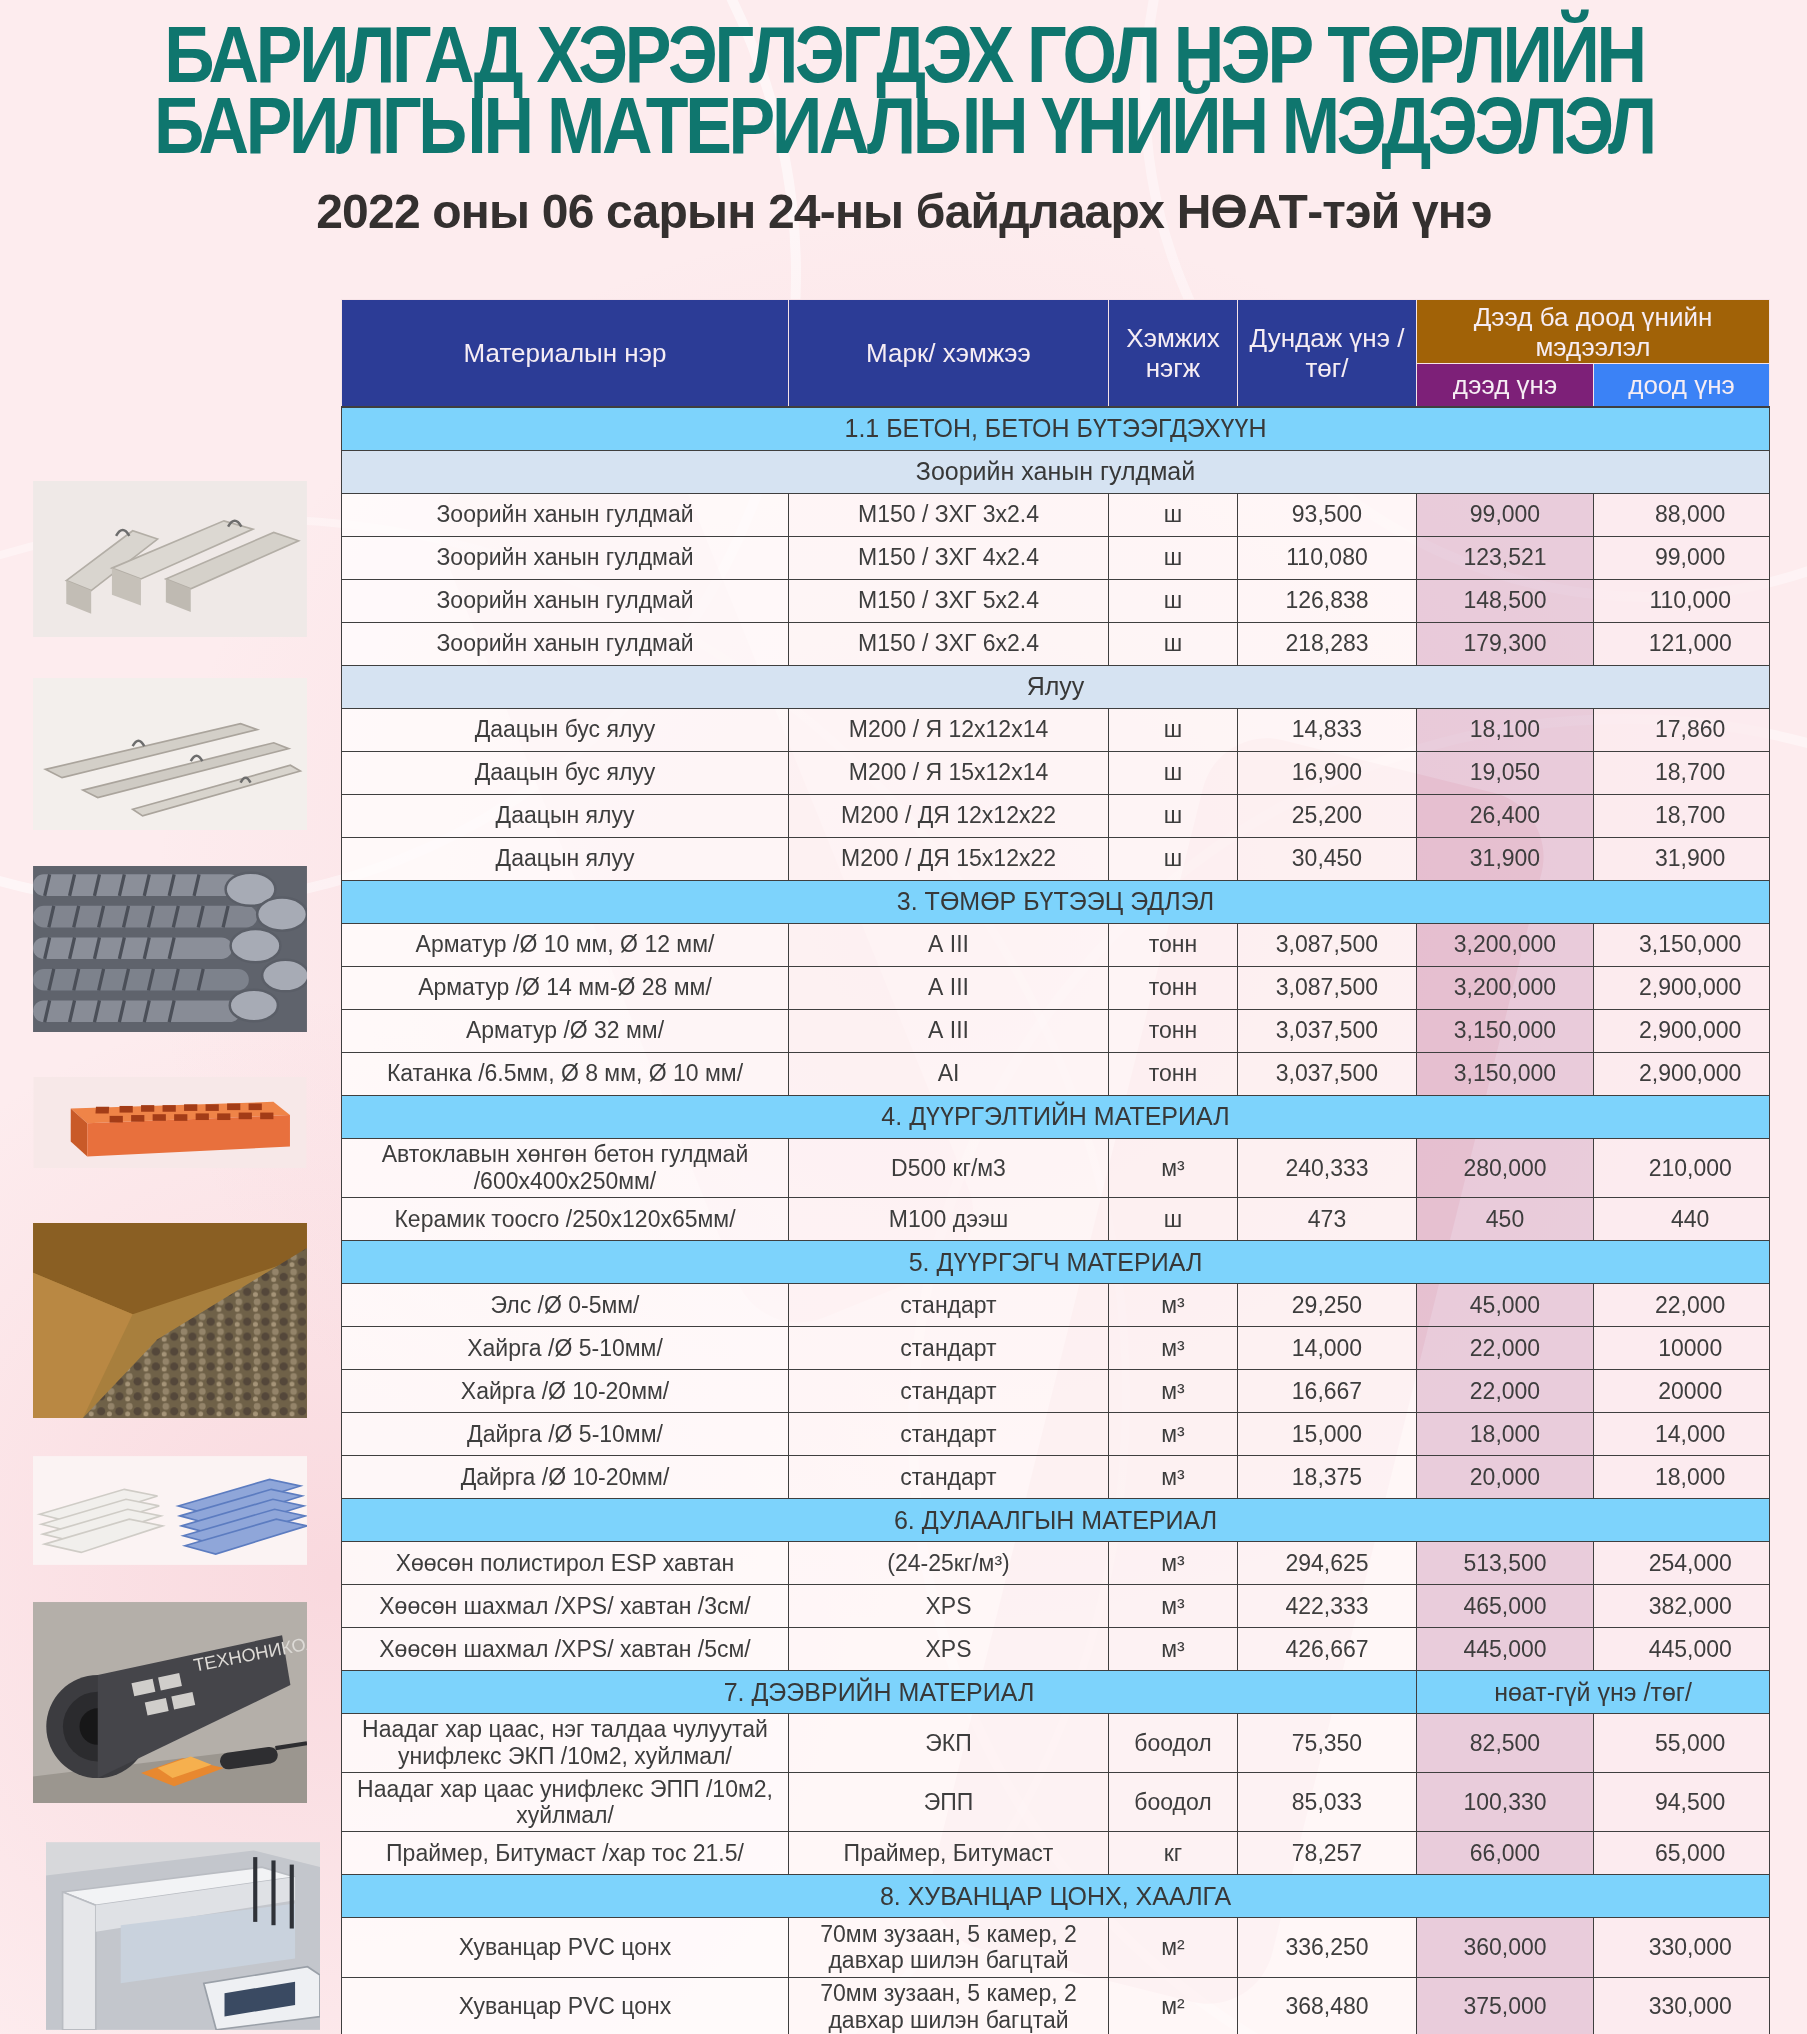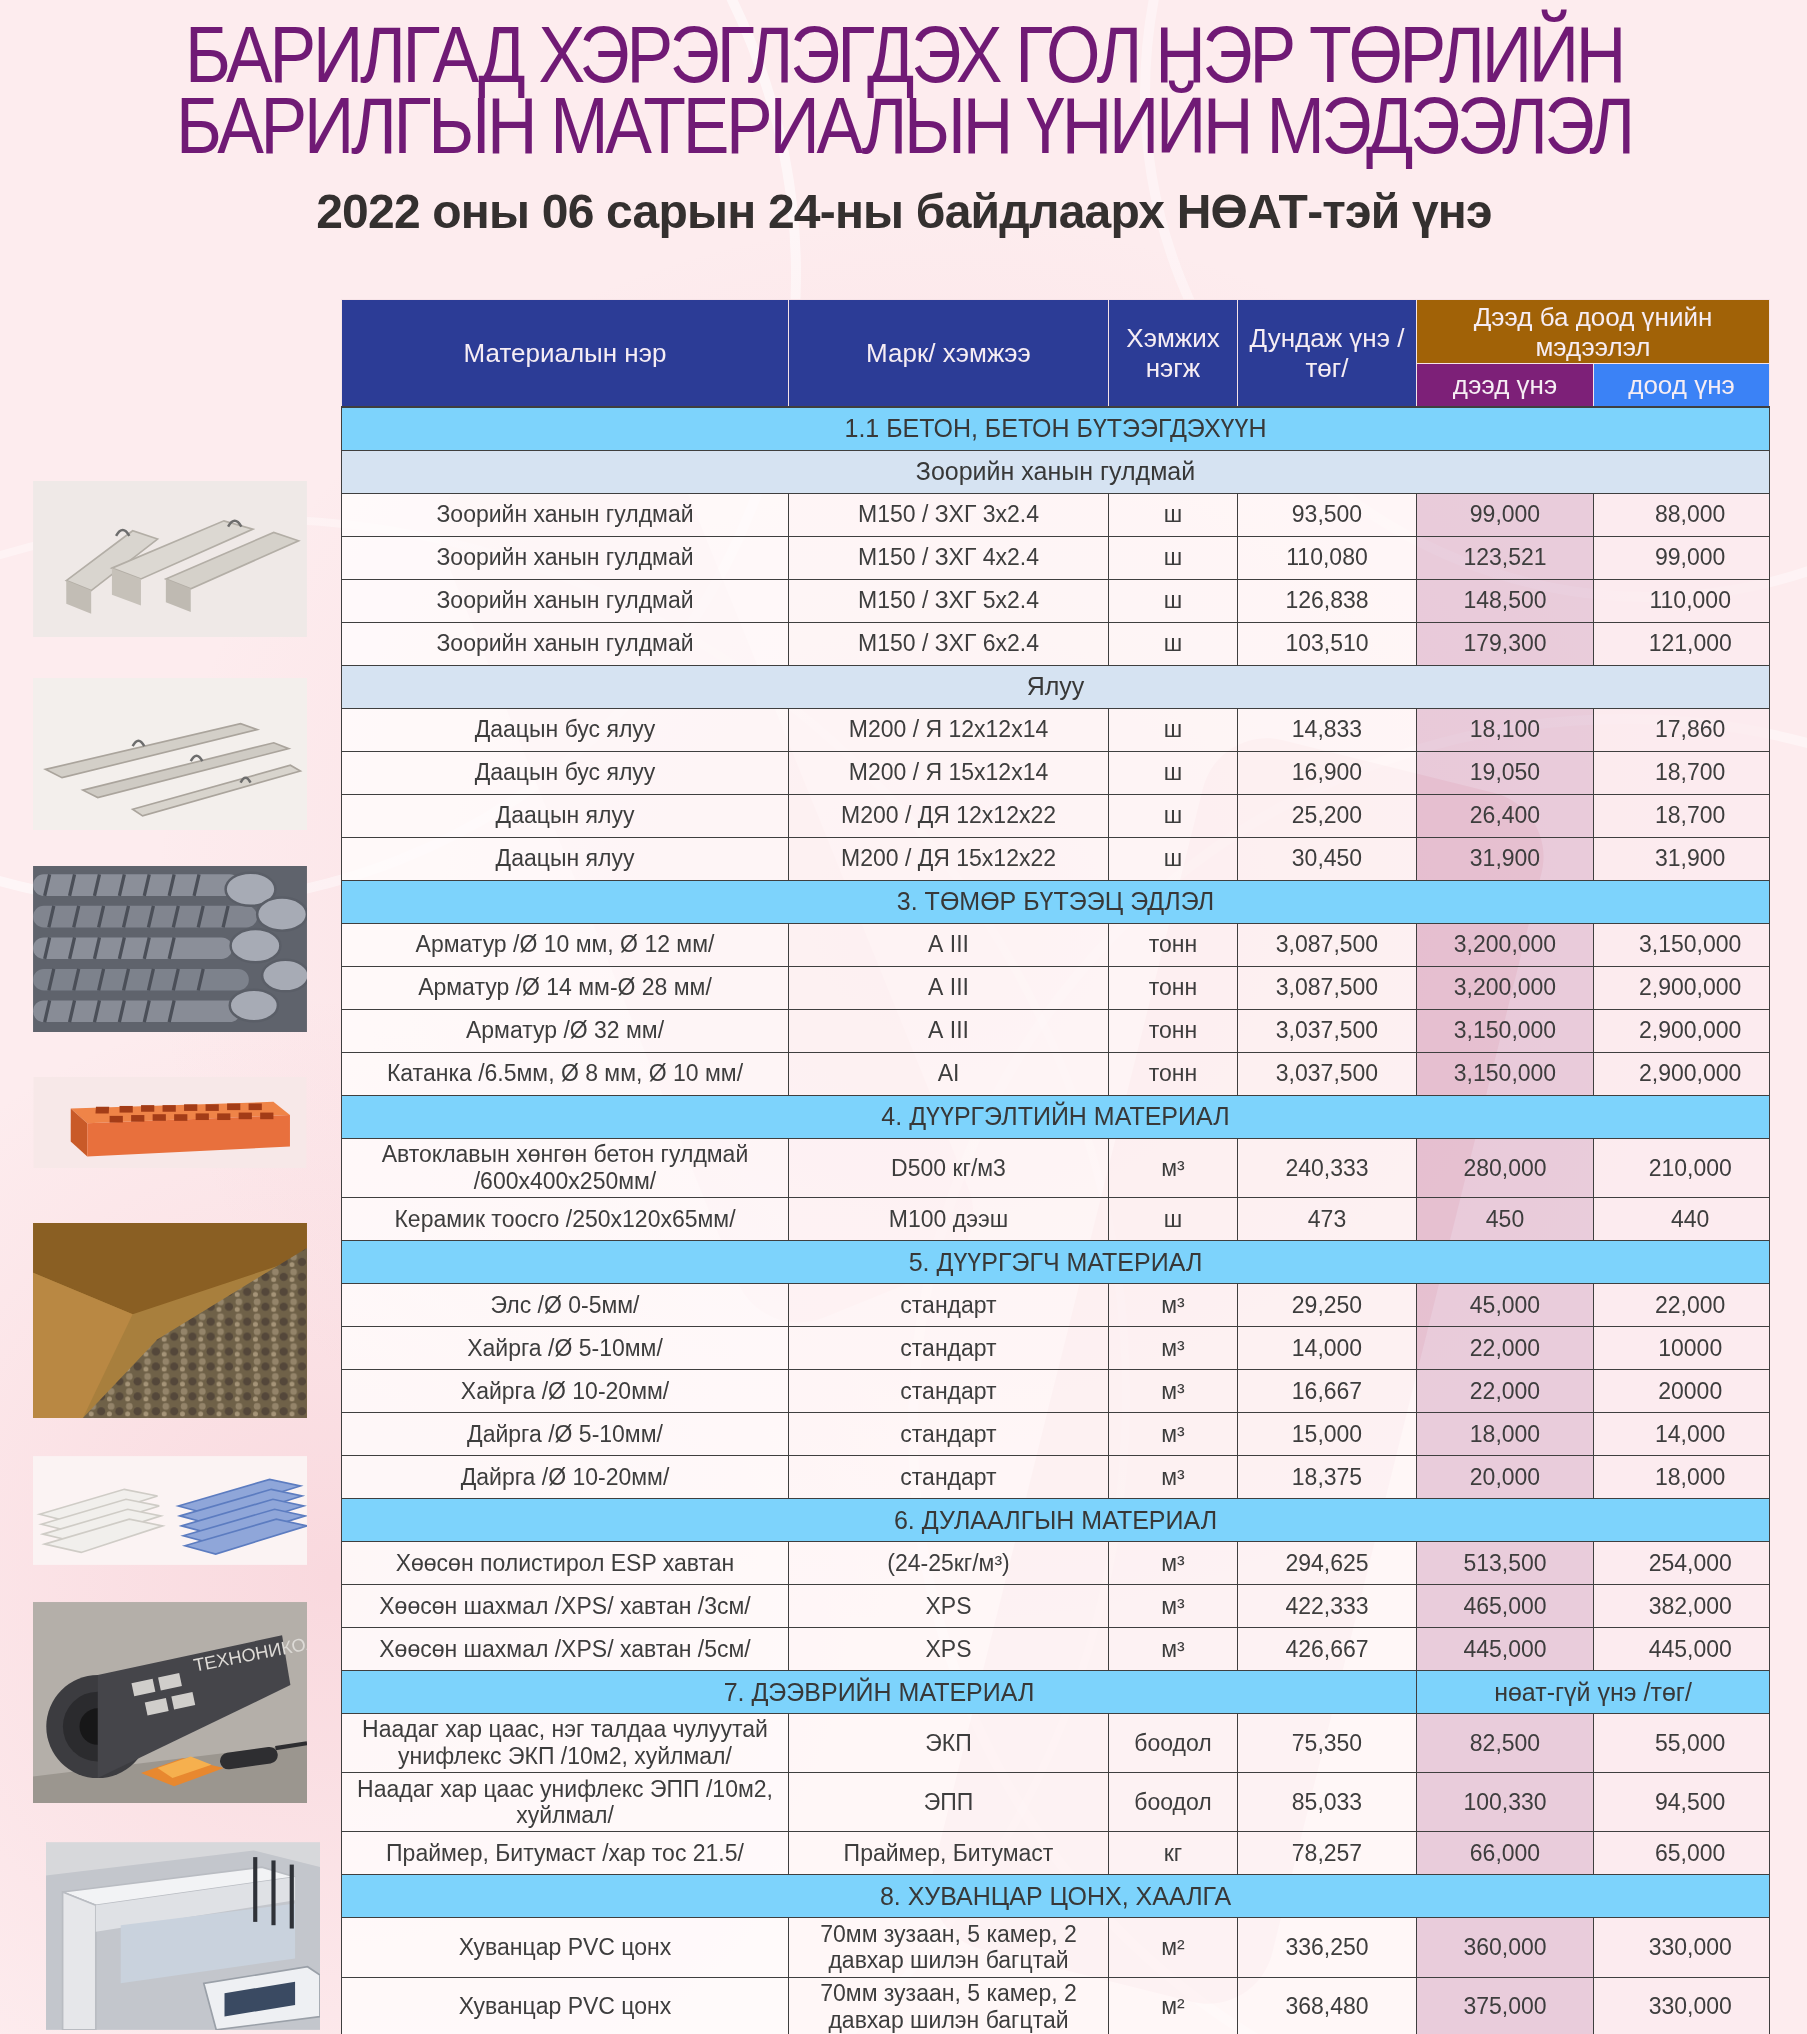--- a/index.html
+++ b/index.html
@@ -14,21 +14,21 @@
   .arc.a4{width:997px;height:997px;right:-349px;top:-415px;border-color:rgba(255,255,255,.4);}
   .blob{position:absolute;pointer-events:none;background:radial-gradient(closest-side, rgba(233,140,158,.20), rgba(233,140,158,0));}
   .blob.b1{width:1578px;height:1412px;left:150px;top:216px;}
   .blob.b2{width:1163px;height:1163px;left:-249px;top:997px;}
   .ribbon{position:absolute;pointer-events:none;background:rgba(216,70,95,.14);border-radius:66px;}
   .ribbon.r1{width:349px;height:1246px;left:1063px;top:748px;transform:rotate(14deg);}
   .ribbon.r2{width:249px;height:914px;left:582px;top:415px;transform:rotate(-22deg);background:rgba(216,70,95,.08);}
 
   
   .heading{position:absolute;left:0;top:20px;width:100%;text-align:center;}
-  .heading h1{margin:0;font-size:70px;line-height:71px;font-weight:400;color:#701a75;letter-spacing:-3.3px;}
+  .heading h1{margin:0;font-size:70px;line-height:71px;font-weight:700;color:#0f766e;letter-spacing:-3.3px;}
   .heading h1 span{display:block;transform:scaleY(1.14);transform-origin:center;}
   .subtitle{margin-top:21.6px;font-size:48px;font-weight:700;color:#34302f;letter-spacing:-0.8px;}
 
   
   .photo{position:absolute;left:33px;width:274px;display:block;}
 
   
   table.price{position:absolute;left:341px;top:299px;width:1427px;border-collapse:collapse;table-layout:fixed;}
   col.c0{width:447px;}col.c1{width:320px;}col.c2{width:129px;}col.c3{width:179px;}col.c4{width:177px;}col.c5{width:176px;}
   th,td{overflow:hidden;text-align:center;vertical-align:middle;}
@@ -259,21 +259,21 @@
           <td class="c1">М150 / ЗХГ 5х2.4</td>
           <td class="c2">ш</td>
           <td class="c3">126,838</td>
           <td class="c4">148,500</td>
           <td class="c5">110,000</td>
         </tr>
         <tr class="data">
           <td class="c0">Зоорийн ханын гулдмай</td>
           <td class="c1">М150 / ЗХГ 6х2.4</td>
           <td class="c2">ш</td>
-          <td class="c3">103,510</td>
+          <td class="c3">218,283</td>
           <td class="c4">179,300</td>
           <td class="c5">121,000</td>
         </tr>
         <tr class="sub">
           <td colspan="6">Ялуу</td>
         </tr>
         <tr class="data">
           <td class="c0">Даацын бус ялуу</td>
           <td class="c1">М200 / Я 12х12х14</td>
           <td class="c2">ш</td>

